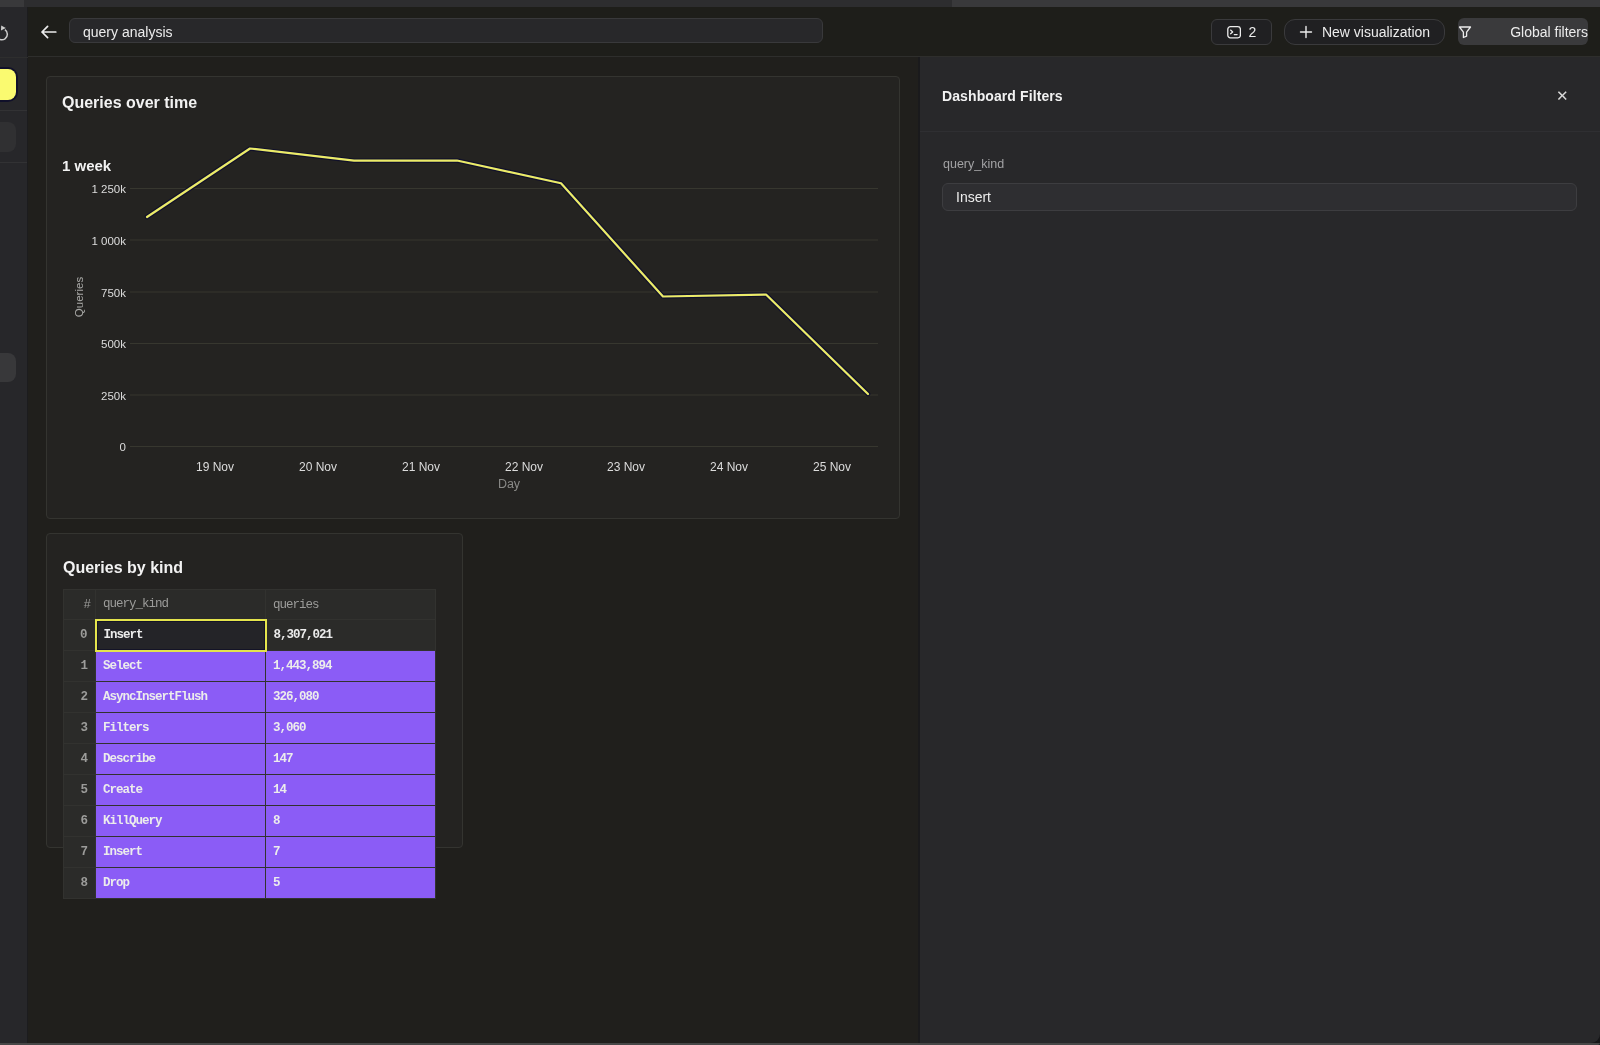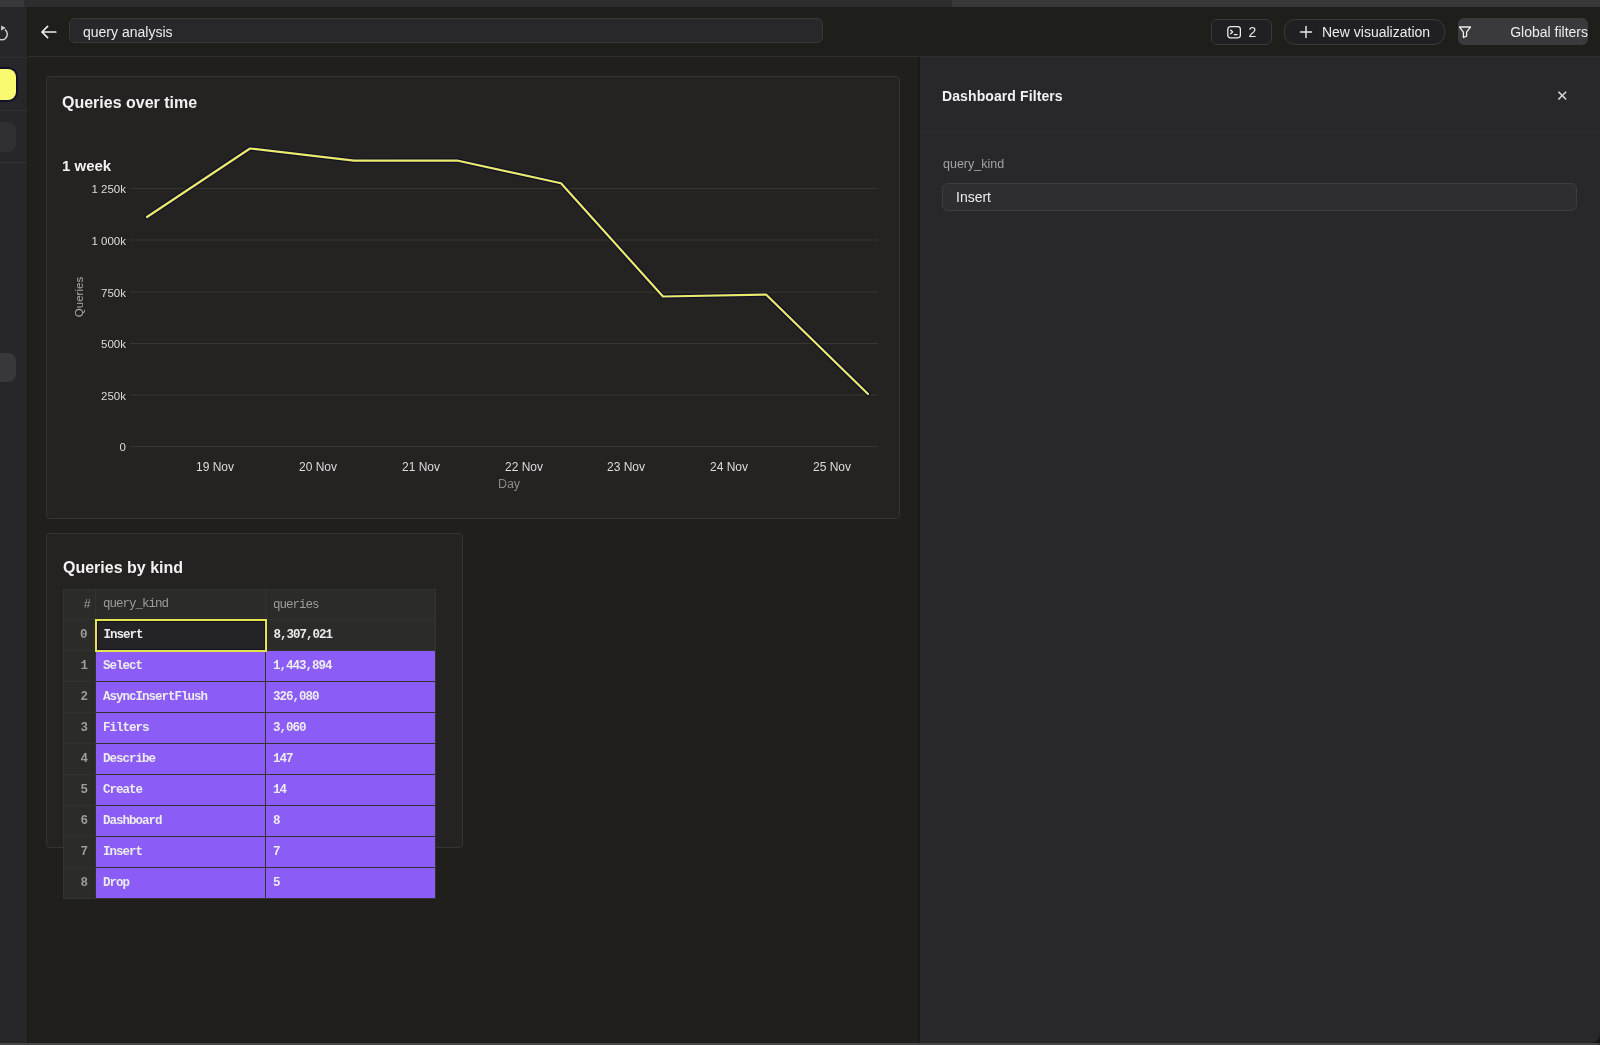--- a/index.html
+++ b/index.html
@@ -185,21 +185,21 @@
             <td class="c1">Describe</td>
             <td class="c2">147</td>
           </tr>
       <tr>
             <td class="idx c0">5</td>
             <td class="c1">Create</td>
             <td class="c2">14</td>
           </tr>
       <tr>
             <td class="idx c0">6</td>
-            <td class="c1">Dashboard</td>
+            <td class="c1">KillQuery</td>
             <td class="c2">8</td>
           </tr>
       <tr>
             <td class="idx c0">7</td>
             <td class="c1">Insert</td>
             <td class="c2">7</td>
           </tr>
       <tr>
             <td class="idx c0">8</td>
             <td class="c1">Drop</td>

